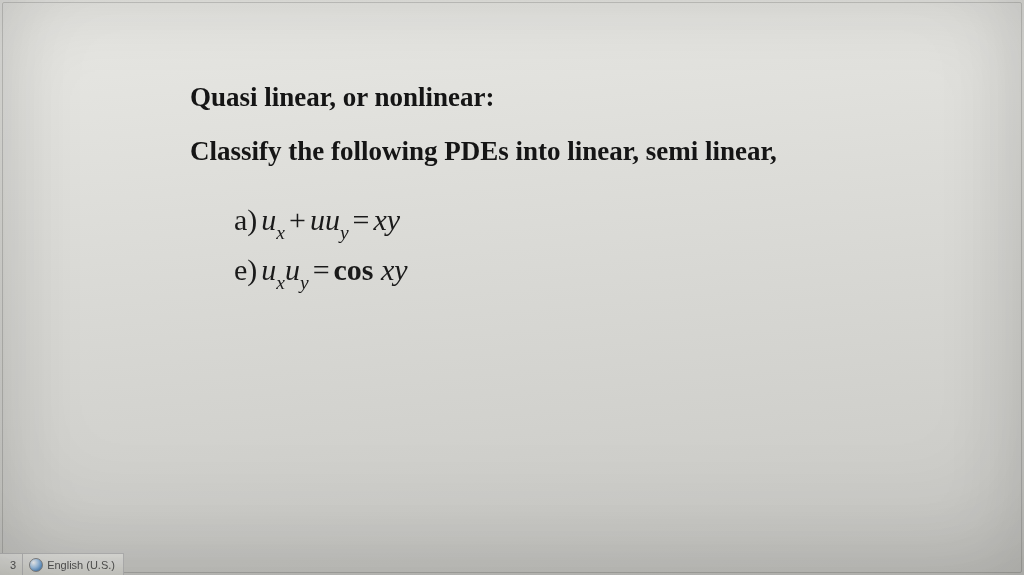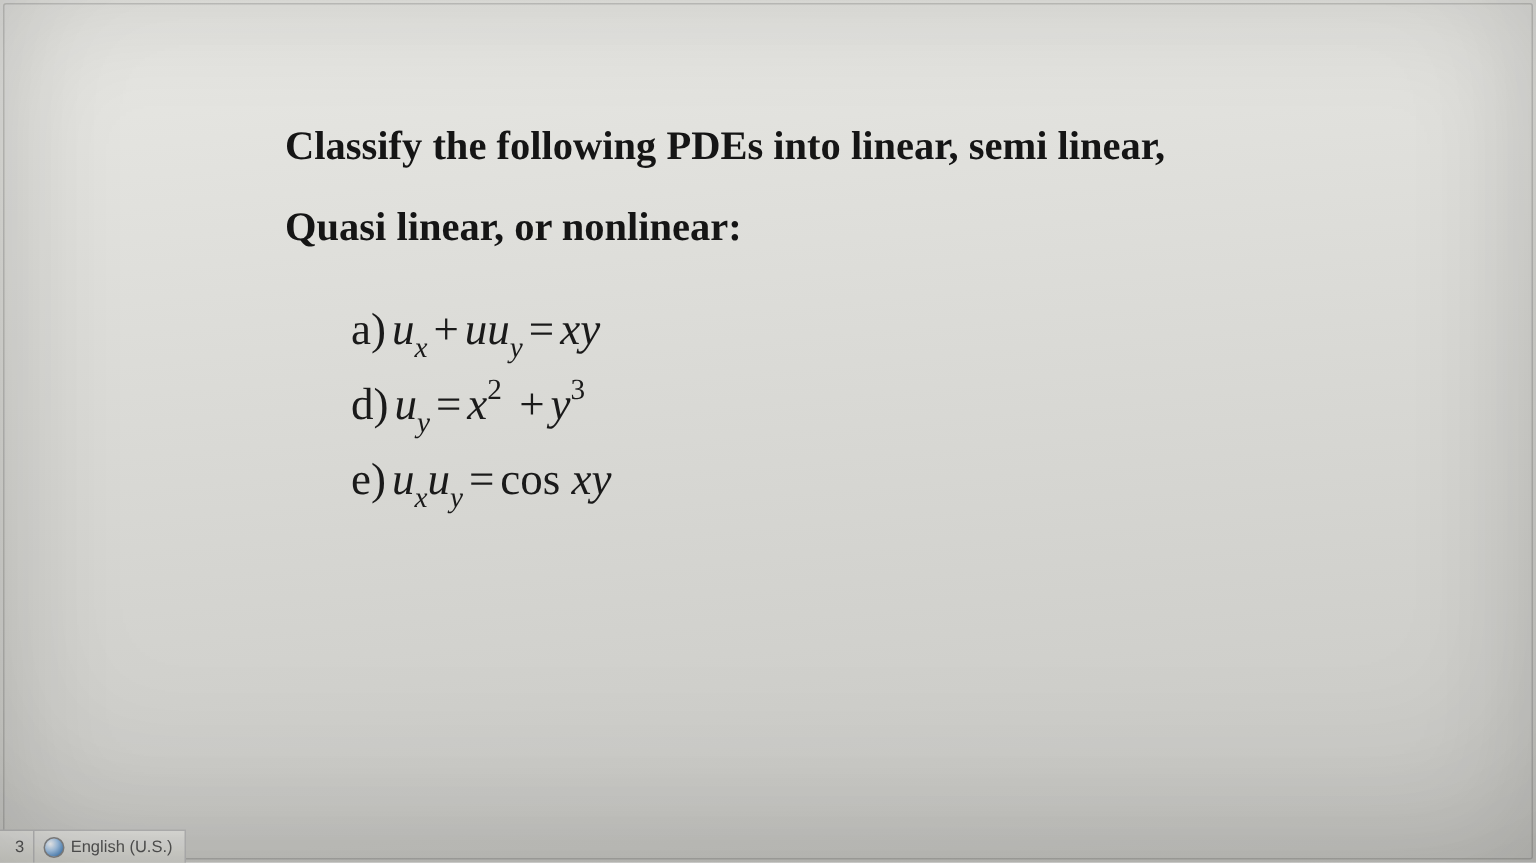--- a/index.html
+++ b/index.html
@@ -77,20 +77,21 @@
       font-style: italic;
       position: relative;
       top: -2px;
     }
     .op {
       font-style: normal;
       margin: 0 4px;
     }
     .cos {
       font-style: normal;
+      font-weight: bold;
     }
     .bottom-bar {
       position: absolute;
       bottom: 0;
       left: 0;
       height: 22px;
       display: flex;
       align-items: center;
       font-family: 'Segoe UI', Tahoma, sans-serif;
       font-size: 11px;
@@ -128,35 +129,32 @@
       box-shadow: inset 0 0 80px rgba(0,0,0,0.12), inset 0 -50px 100px rgba(0,0,0,0.08);
     }
   </style>
 </head>
 <body>
 
 <div class="screen-frame"></div>
 
 <div class="content-area">
   <div class="heading">
+    <div>Quasi linear, or nonlinear:</div>
     <div>Classify the following PDEs into linear, semi linear,</div>
-    <div>Quasi linear, or nonlinear:</div>
   </div>
 
   <div class="equations">
 
     <div class="equation-line">
       <span class="label">a)</span><span class="math">u</span><span class="sub">x</span><span class="op">+</span><span class="math">uu</span><span class="sub">y</span><span class="op">=</span><span class="math">xy</span>
     </div>
 
 
 
-    <div class="equation-line">
-      <span class="label">d)</span><span class="math">u</span><span class="sub">y</span><span class="op">=</span><span class="math">x</span><span class="sup">2</span><span class="op">&nbsp;+</span><span class="math">y</span><span class="sup">3</span>
-    </div>
 
     <div class="equation-line">
       <span class="label">e)</span><span class="math">u</span><span class="sub">x</span><span class="math">u</span><span class="sub">y</span><span class="op">=</span><span class="cos">cos</span> <span class="math">xy</span>
     </div>
 
   </div>
 </div>
 
 <div class="bottom-bar">
   <div class="num">3</div>

